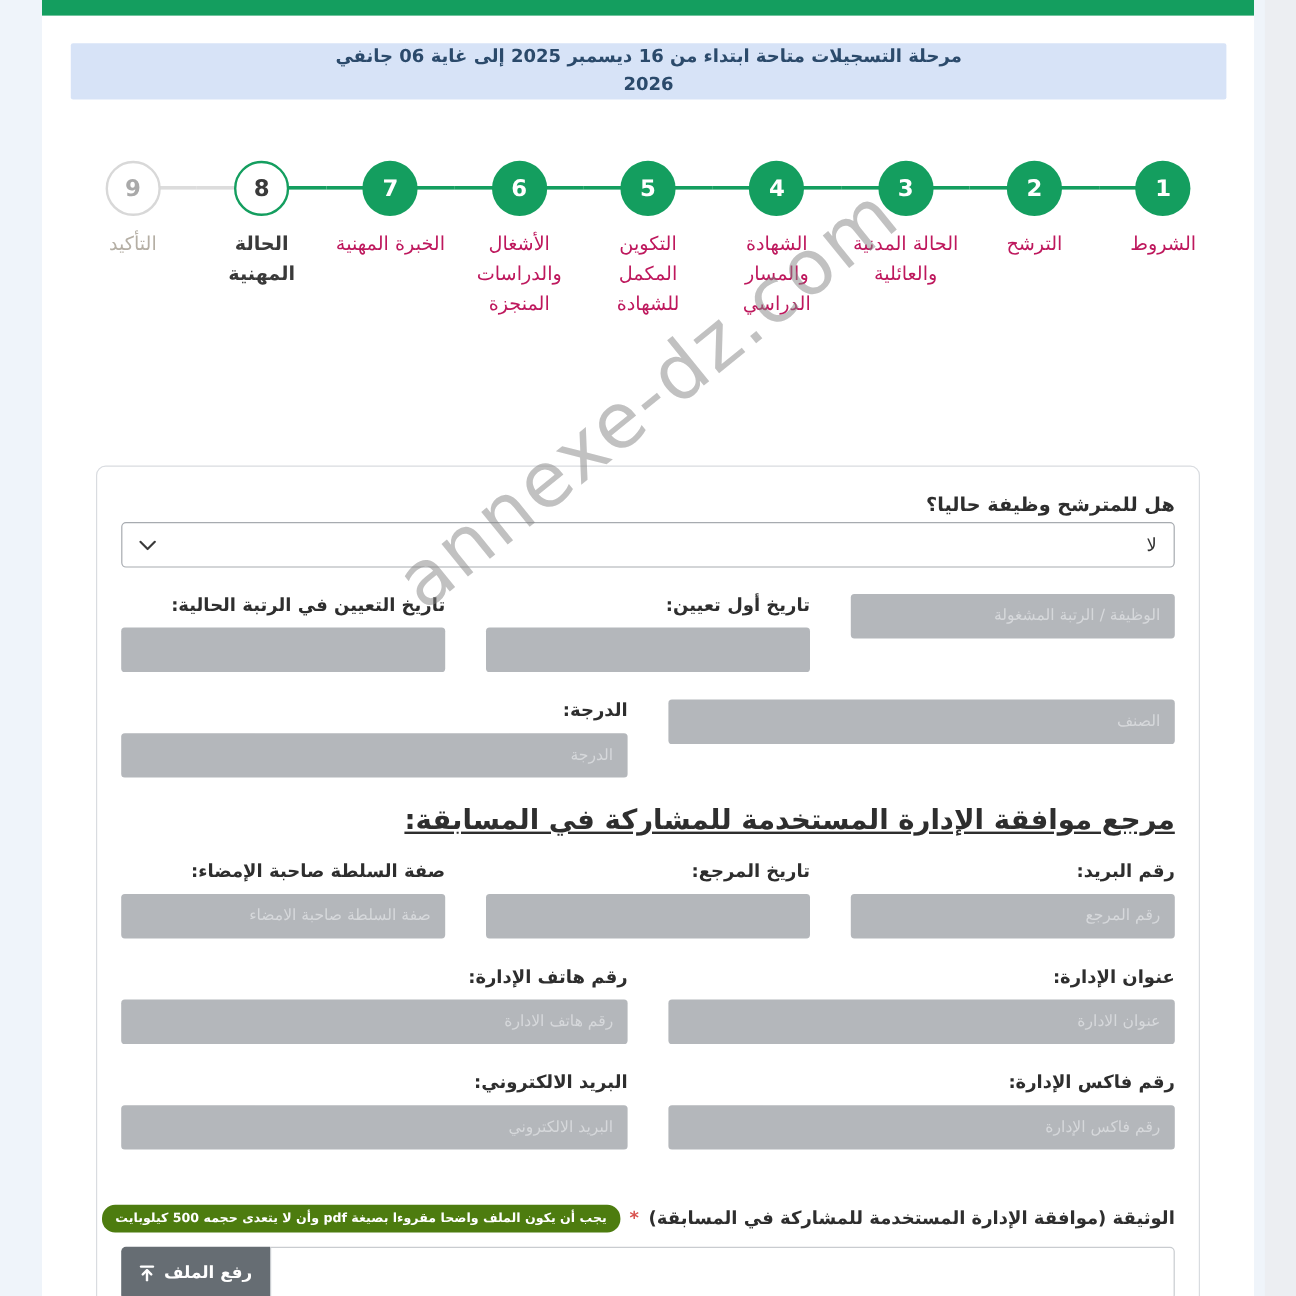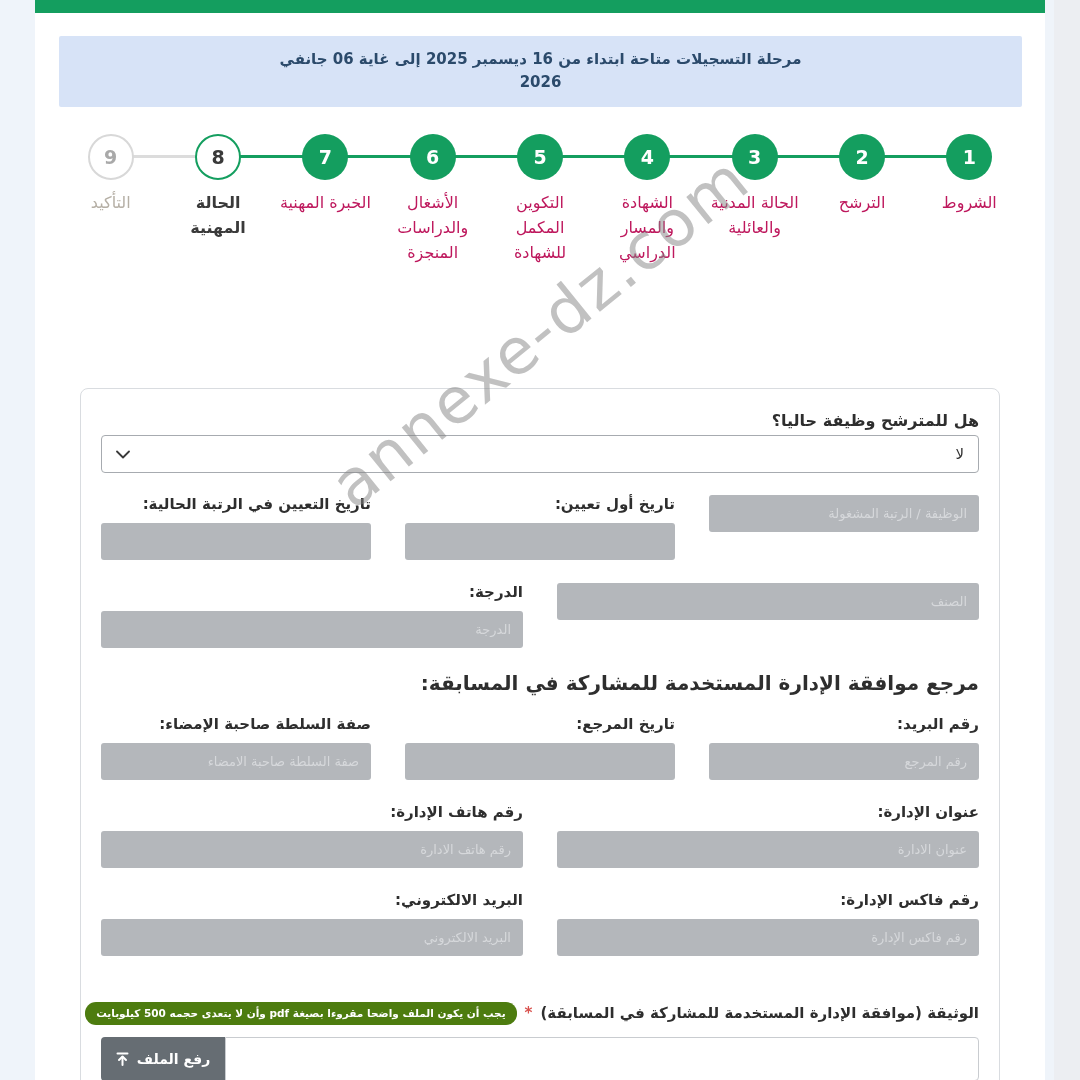--- a/index.html
+++ b/index.html
@@ -12,21 +12,21 @@
   }
   .right-band { position:absolute; right:0; top:0; width:26px; height:100%; background:#eceef2; }
 
   .panel { position:absolute; left:35px; top:0; width:1010px; height:1080px; background:#ffffff; }
   .topbar { position:absolute; top:0; left:0; width:100%; height:13px; background:#149e5f; }
 
   .banner {
     position:absolute; top:36px; left:24px; width:963px;
     background:#d7e3f7; color:#2b4a6b;
     font-size:15px; font-weight:bold; line-height:1.55;
-    text-align:center; padding:12px 210px; border-radius:2px;
+    text-align:center; padding:0 210px; border-radius:2px;
   }
 
   
   .stepper { position:absolute; top:134px; left:22px; width:966px; display:flex; }
   .step { flex:1; position:relative; display:flex; flex-direction:column; align-items:center; }
   .seg { position:absolute; top:21px; height:3px; z-index:1; }
   .seg-l { left:0; width:50%; }
   .seg-r { right:0; width:50%; }
   .seg.green { background:#149e5f; }
   .seg.gray  { background:#dcdcdc; }
@@ -67,21 +67,21 @@
   }
   .select-value { font-size:15px; color:#333; }
   .grid3 { display:grid; grid-template-columns:1fr 1fr 1fr; column-gap:34px; margin-bottom:23px; }
   .grid2 { display:grid; grid-template-columns:1fr 1fr;      column-gap:34px; margin-bottom:23px; }
   .f-label { display:block; font-size:15px; font-weight:bold; color:#2e2e2e; margin-bottom:10px; }
   .f-input {
     width:100%; height:37px; background:#b4b7bb; border:none; border-radius:3px;
     padding:0 12px; font-size:13px; color:#5a5d61; font-family:inherit;
   }
   .f-input::placeholder { color:#d6d8db; opacity:1; }
-  .section-title { font-size:20px; font-weight:bold; color:#2e2e2e; margin:0 0 20px 0; }
+  .section-title { font-size:23px; font-weight:bold; color:#2e2e2e; margin:0 0 20px 0;text-decoration:underline; }
 
   .doc-row { margin-top:46px; display:flex; align-items:center; gap:8px; }
   .doc-label { font-size:15px; font-weight:bold; color:#2e2e2e; white-space:nowrap; }
   .star { color:#d9534f; font-weight:bold; font-size:15px; }
   .badge {
     background:#4d7c0f; color:#fff; font-size:10.5px; font-weight:bold;
     padding:4px 11px; border-radius:11px; white-space:nowrap; line-height:1.4;
   }
 
   .upload-row { margin-top:12px; display:flex; height:44px; }

